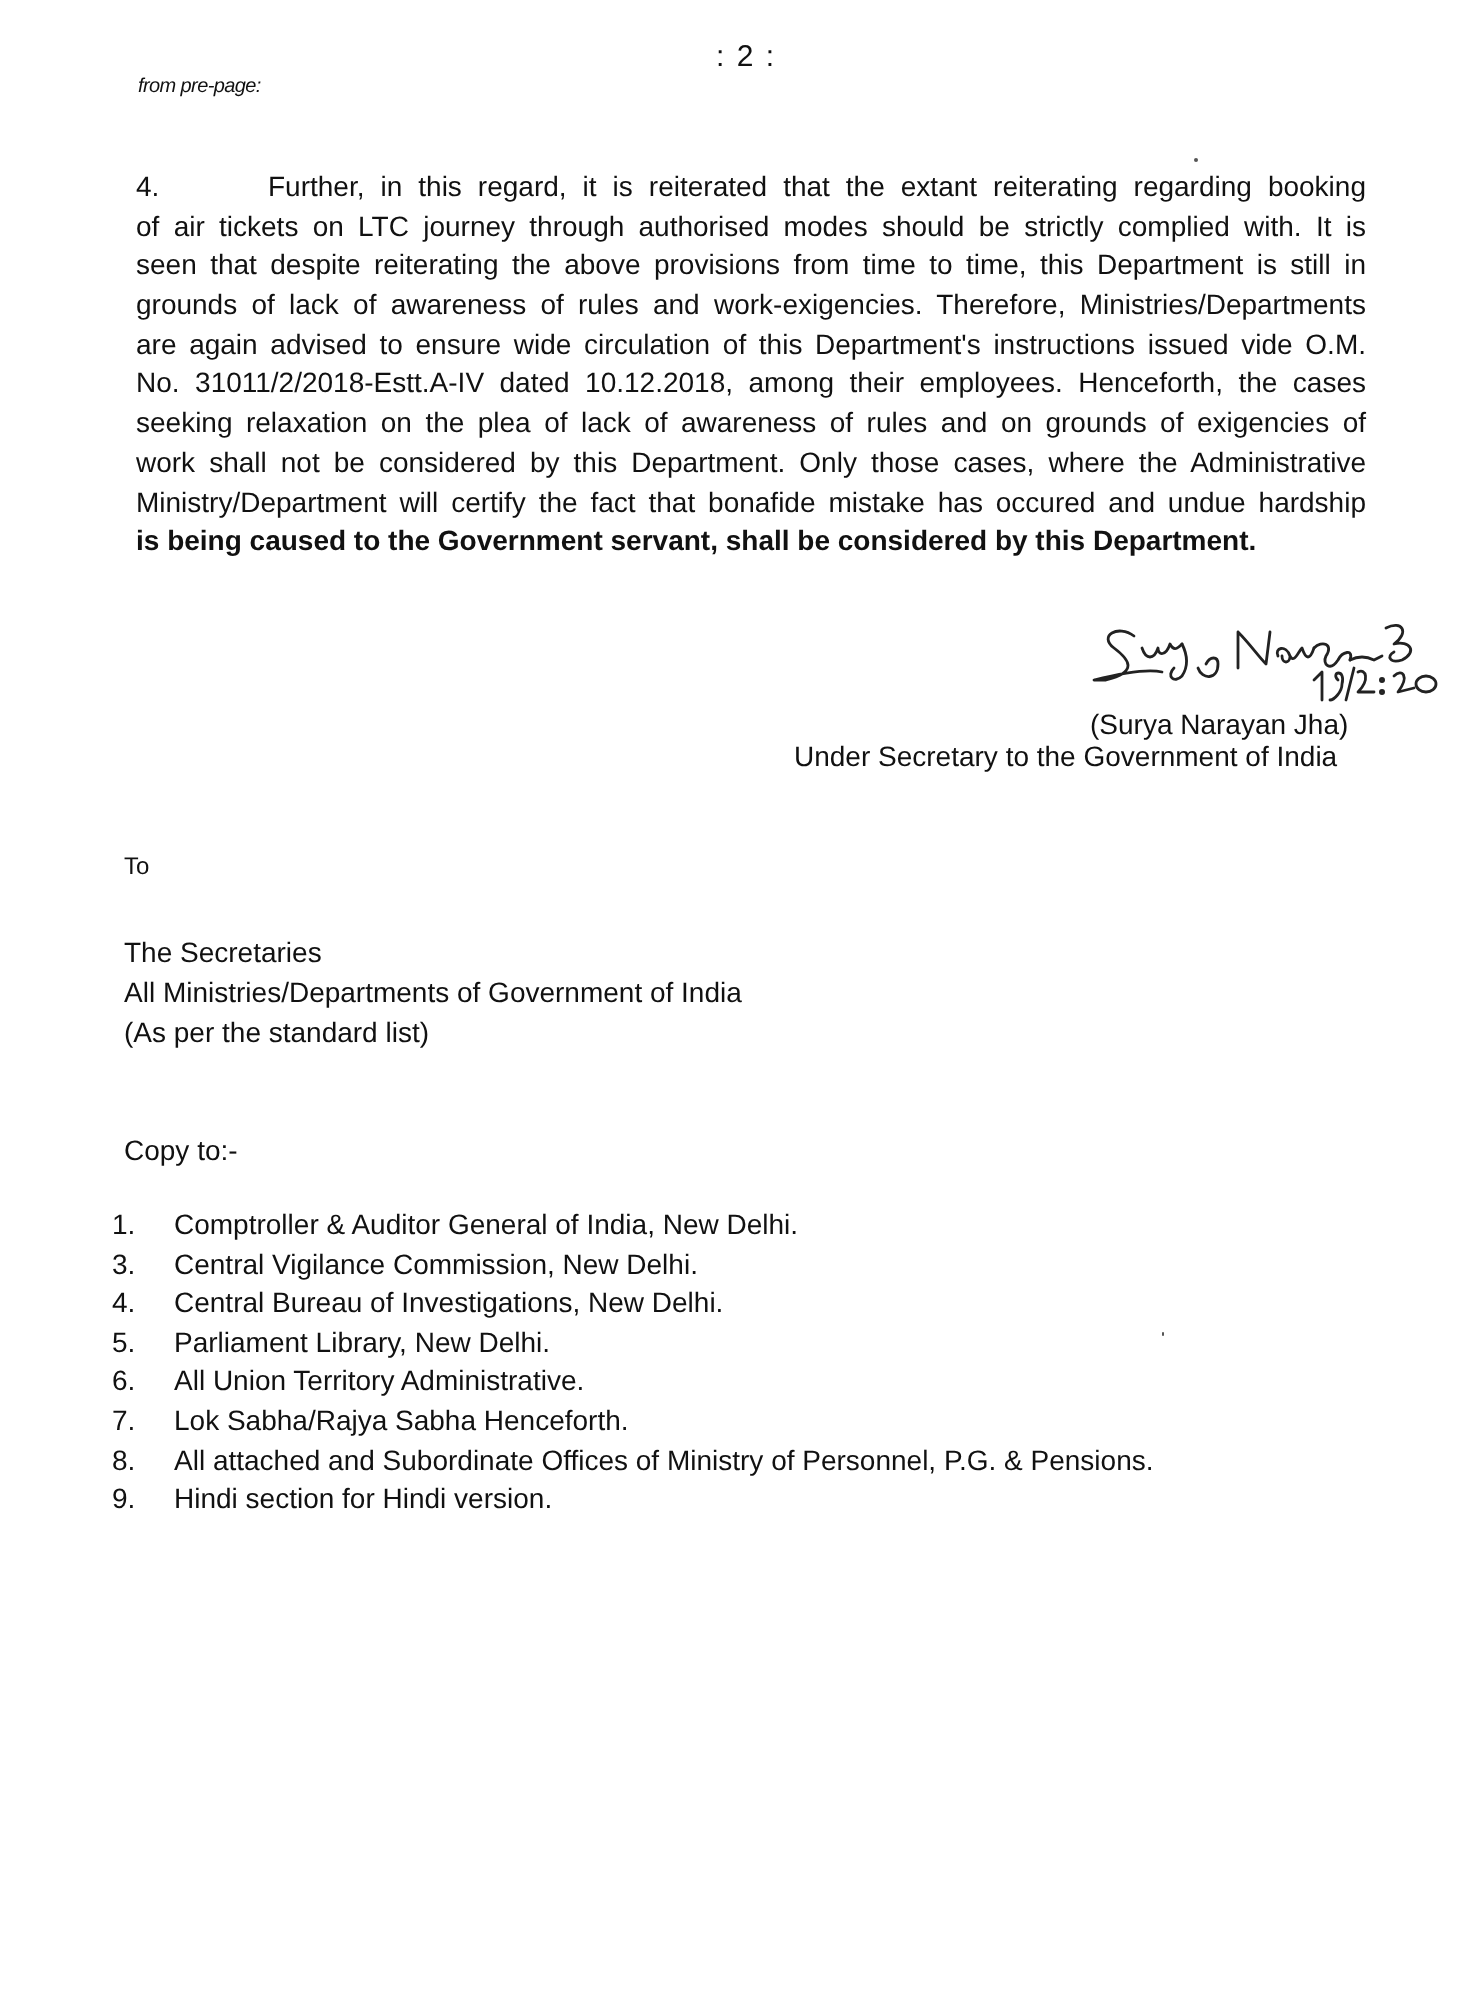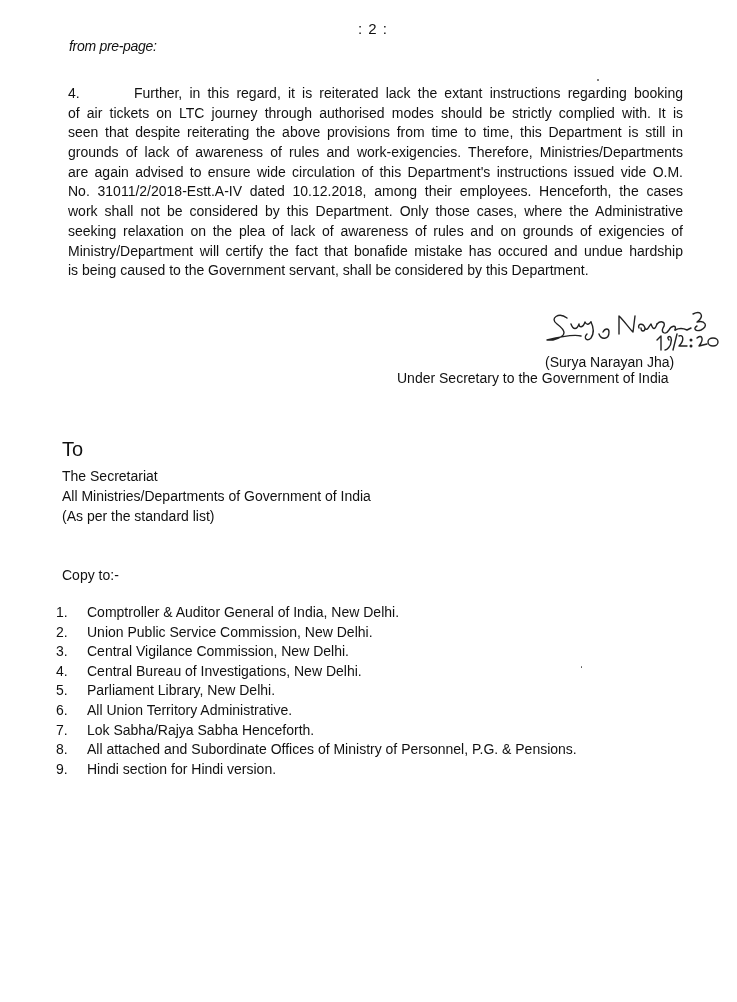--- a/index.html
+++ b/index.html
@@ -1,50 +1,50 @@
 <!DOCTYPE html>
 <html><head>
 <meta charset="utf-8">
 <style>
   html, body { margin: 0; padding: 0; background: #ffffff; }
   body { width: 737px; height: 1002px; position: relative; overflow: hidden;
          font-family: "Liberation Sans", sans-serif; color: #111111; }
   .abs { position: absolute; white-space: nowrap; }
   .pageno { top: 20px; left: 358px; font-size: 15px; letter-spacing: 1px; }
-  .from { top: 38px; left: 69px; font-size: 14px; font-style: italic; letter-spacing: -0.3px; }
+  .from { top: 38px; left: 69px; font-size: 10px; font-style: italic; letter-spacing: -0.3px; }
   .para { position: absolute; left: 68px; top: 84px; width: 615px; font-size: 14px; line-height: 19.7px; }
   .para .line { display: block; text-align: justify; text-align-last: justify; white-space: nowrap; overflow: visible; height: 19.7px; }
-  .para .line.last { text-align-last: left; }
+  .para .line.last { text-align-last: left; font-weight: bold; }
   .para .num { display: inline-block; width: 66px; }
   .sig { position: absolute; left: 545px; top: 310px; width: 175px; height: 48px; }
   .signame { top: 354px; left: 545px; font-size: 14px; }
   .sigtitle { top: 370px; left: 397px; font-size: 14px; }
-  .to { top: 426px; left: 62px; font-size: 20px; margin-top: 12px; }
+  .to { top: 426px; left: 62px; font-size: 12px; }
   .addr { position: absolute; left: 62px; top: 466px; font-size: 14px; line-height: 20px; }
   .copyto { top: 567px; left: 62px; font-size: 14px; }
   .copylist { position: absolute; left: 56px; top: 603px; font-size: 14px; line-height: 19.6px; margin: 0; padding: 0; list-style: none; }
   .copylist li { white-space: nowrap; }
   .copylist .n { display: inline-block; width: 31px; }
   .dot { position: absolute; width: 2px; height: 2px; background: #555; border-radius: 1px; }
 </style>
 </head>
 <body>
 
 <div class="abs pageno">: 2 :</div>
 <div class="abs from">from pre-page:</div>
 
 <div class="para">
-  <span class="line"><span class="num">4.</span><span>Further, in this regard, it is reiterated lack the extant instructions regarding booking</span></span>
+  <span class="line"><span class="num">4.</span><span>Further, in this regard, it is reiterated that the extant reiterating regarding booking</span></span>
   <span class="line">of air tickets on LTC journey through authorised modes should be strictly complied with. It is</span>
   <span class="line">seen that despite reiterating the above provisions from time to time, this Department is still in</span>
   <span class="line">grounds of lack of awareness of rules and work-exigencies. Therefore, Ministries/Departments</span>
   <span class="line">are again advised to ensure wide circulation of this Department's instructions issued vide O.M.</span>
   <span class="line">No. 31011/2/2018-Estt.A-IV dated 10.12.2018, among their employees. Henceforth, the cases</span>
+  <span class="line">seeking relaxation on the plea of lack of awareness of rules and on grounds of exigencies of</span>
   <span class="line">work shall not be considered by this Department. Only those cases, where the Administrative</span>
-  <span class="line">seeking relaxation on the plea of lack of awareness of rules and on grounds of exigencies of</span>
   <span class="line">Ministry/Department will certify the fact that bonafide mistake has occured and undue hardship</span>
   <span class="line last">is being caused to the Government servant, shall be considered by this Department.</span>
 </div>
 
 <svg class="sig" viewBox="0 0 175 48" fill="none" stroke="#222" stroke-width="1.4" stroke-linecap="round" stroke-linejoin="round">
   <path d="M22 8 C14 2, 4 8, 12 14 C20 20, 24 26, 8 30 L2 30 C14 27, 28 24, 36 26"></path>
   <path d="M26 14 C28 20, 32 20, 34 14 C34 18, 38 18, 40 12 C42 16, 44 14, 46 12"></path>
   <path d="M46 12 C48 16, 50 22, 46 28 C42 32, 38 28, 42 24"></path>
   <path d="M54 24 C56 30, 64 30, 64 22 C64 18, 60 18, 58 22"></path>
   <path d="M74 6 L74 24 M74 6 C80 12, 84 18, 88 22 L90 6"></path>
@@ -60,29 +60,28 @@
   <circle cx="146" cy="36" r="0.8"></circle>
   <path d="M152 28 C156 24, 160 28, 154 36 L162 34"></path>
   <ellipse cx="168" cy="32" rx="5" ry="4"></ellipse>
 </svg>
 
 <div class="abs signame">(Surya Narayan Jha)</div>
 <div class="abs sigtitle">Under Secretary to the Government of India</div>
 
 <div class="abs to">To</div>
 <div class="addr">
-  <div>The Secretariat</div>
+  <div>The Secretaries</div>
   <div>All Ministries/Departments of Government of India</div>
   <div>(As per the standard list)</div>
 </div>
 
 <div class="abs copyto">Copy to:-</div>
 <ol class="copylist">
   <li><span class="n">1.</span><span>Comptroller &amp; Auditor General of India, New Delhi.</span></li>
-  <li><span class="n">2.</span><span>Union Public Service Commission, New Delhi.</span></li>
   <li><span class="n">3.</span><span>Central Vigilance Commission, New Delhi.</span></li>
   <li><span class="n">4.</span><span>Central Bureau of Investigations, New Delhi.</span></li>
   <li><span class="n">5.</span><span>Parliament Library, New Delhi.</span></li>
   <li><span class="n">6.</span><span>All Union Territory Administrative.</span></li>
   <li><span class="n">7.</span><span>Lok Sabha/Rajya Sabha Henceforth.</span></li>
   <li><span class="n">8.</span><span>All attached and Subordinate Offices of Ministry of Personnel, P.G. &amp; Pensions.</span></li>
   <li><span class="n">9.</span><span>Hindi section for Hindi version.</span></li>
 </ol>
 
 <div class="dot" style="left:597px;top:79px;"></div>

